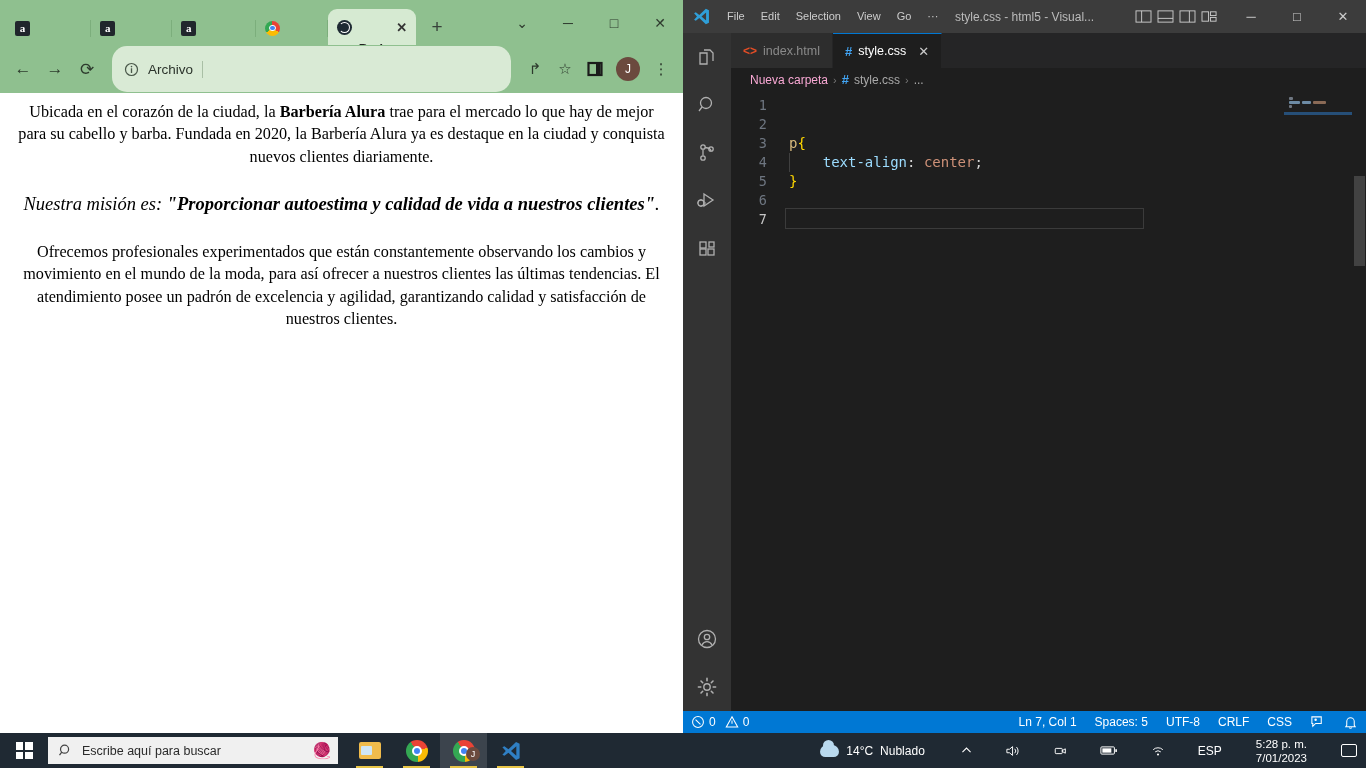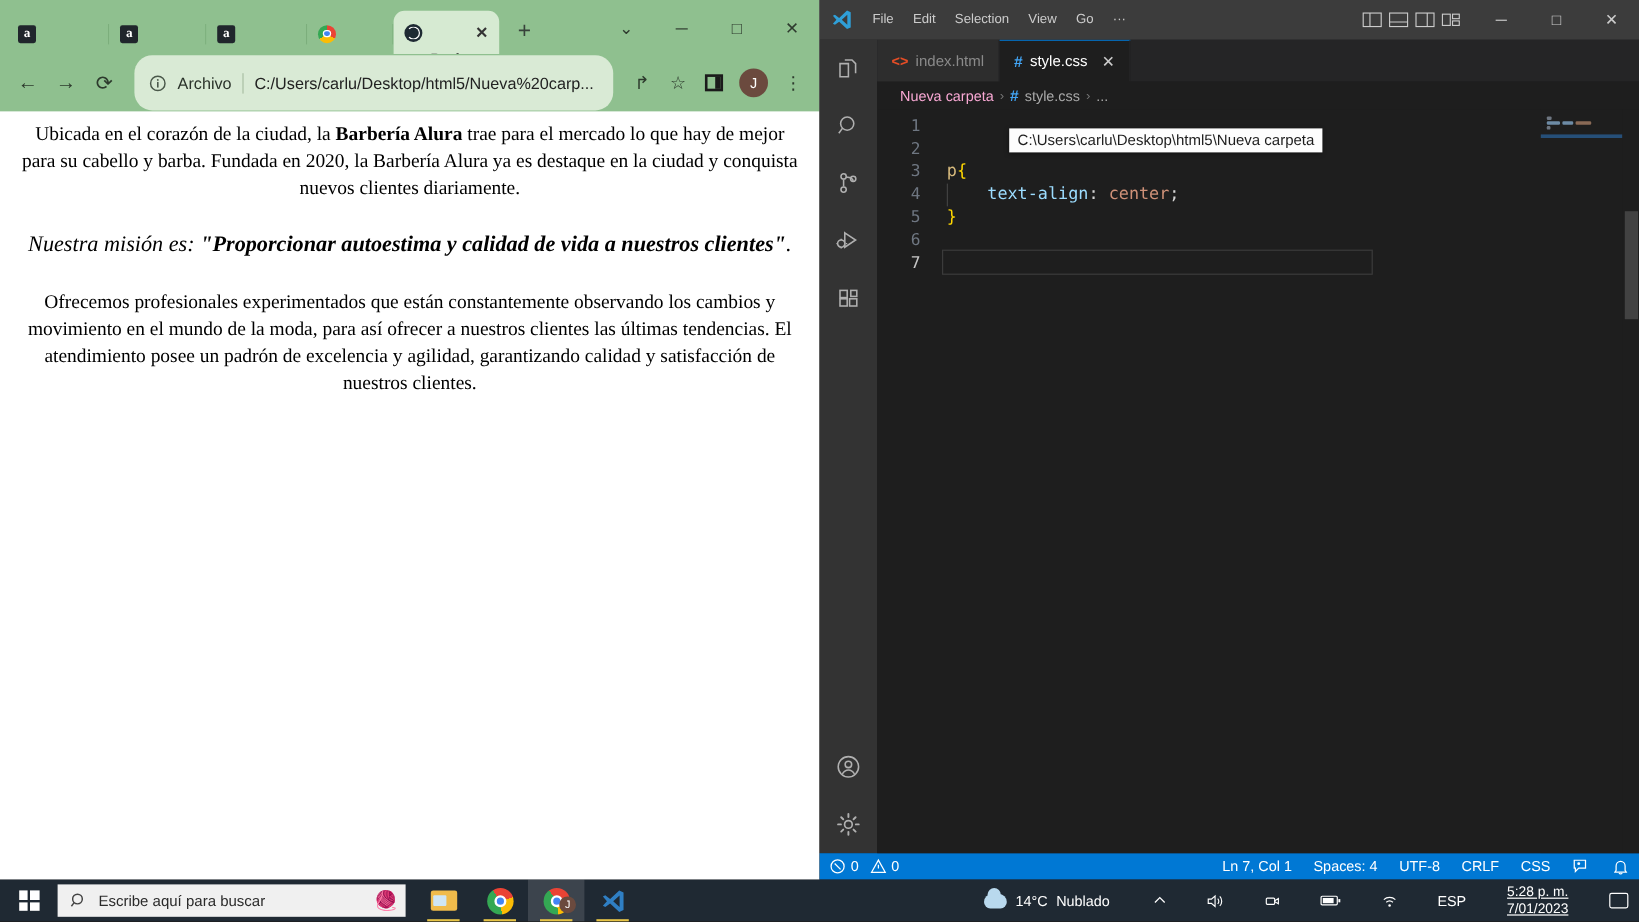--- a/index.html
+++ b/index.html
@@ -284,21 +284,21 @@
   .ic-badge {
     position: absolute; right: 7px; bottom: 7px; width: 14px; height: 14px;
     border-radius: 50%; background: #6b4a3e; color: #fff; font-size: 9px;
     display: flex; align-items: center; justify-content: center;
   }
   .tray {
     margin-left: auto; display: flex; align-items: center; gap: 26px;
     padding-right: 6px; font-size: 12px;
   }
   .tray-ic { display: flex; align-items: center; justify-content: center; padding: 0 3px; }
-  .clock { text-align: right; line-height: 14px; font-size: 11.5px; padding: 0 5px; text-decoration: underline; }
+  .clock { text-align: right; line-height: 14px; font-size: 11.5px; padding: 0 5px; }
   .weather { display: flex; align-items: center; gap: 7px; margin-right: 6px; }
   .cloud-ic {
     width: 19px; height: 12px; background: #b9d9ee; border-radius: 9px 9px 7px 7px;
     position: relative;
   }
   .cloud-ic::before {
     content: ""; position: absolute; left: 3px; top: -5px; width: 11px;
     height: 11px; border-radius: 50%; background: #b9d9ee;
   }
   .notif-ic {
@@ -348,21 +348,20 @@
       <div class="navbtn">→</div>
       <div class="navbtn">⟳</div>
       <div class="omnibox">
         <svg width="15" height="15" viewBox="0 0 16 16">
           <circle cx="8" cy="8" r="6.4" fill="none" stroke="#4a584a" stroke-width="1.3"></circle>
           <circle cx="8" cy="4.9" r=".85" fill="#4a584a"></circle>
           <rect x="7.3" y="6.7" width="1.4" height="5" fill="#4a584a"></rect>
         </svg>
         <span>Archivo</span>
         <span class="omni-sep"></span>
-        <span class="omni-url">C:/Users/carlu/Desktop/html5/Nueva%20carp...</span>
       </div>
       <div class="tb-icon">↱</div>
       <div class="tb-icon">☆</div>
       <div class="tb-icon">
         <svg width="16" height="16" viewBox="0 0 16 16">
             <rect x="1.5" y="2" width="13" height="12" fill="none" stroke="#1b1b1b" stroke-width="2.2"></rect>
             <rect x="9" y="3" width="4.5" height="10" fill="#1b1b1b"></rect>
           </svg>
       </div>
       <div class="avatar">J</div>
@@ -385,20 +384,21 @@
           </svg>
       </div>
       <div class="vs-menu">
         <span>File</span>
         <span>Edit</span>
         <span>Selection</span>
         <span>View</span>
         <span>Go</span>
         <span>···</span>
       </div>
+      <div class="vs-wtitle">style.css - html5 - Visual...</div>
       <div class="vs-layout-icons">
         <svg width="17" height="15" viewBox="0 0 18 16">
             <rect x="1" y="2" width="16" height="12" fill="none" stroke="#ccc"></rect>
             <line x1="7" y1="2" x2="7" y2="14" stroke="#ccc"></line>
           </svg>
         <svg width="17" height="15" viewBox="0 0 18 16">
             <rect x="1" y="2" width="16" height="12" fill="none" stroke="#ccc"></rect>
             <line x1="1" y1="10" x2="17" y2="10" stroke="#ccc"></line>
           </svg>
         <svg width="17" height="15" viewBox="0 0 18 16">
@@ -518,21 +518,20 @@
             <div class="cline">
               <span class="gutter">6</span>
               <span class="ctext"></span>
             </div>
             <div class="cline cur">
               <span class="gutter">7</span>
               <span class="ctext"></span>
             </div>
           </div>
 
-          <div class="path-tooltip">C:\Users\carlu\Desktop\html5\Nueva carpeta</div>
 
           <div class="minimap">
             <div class="mm-row">
                 <span class="mm-b" style="width:4px;background:#6e7681"></span>
               </div>
             <div class="mm-row">
                 <span class="mm-b" style="width:11px;background:#6d8ba5"></span>
                 <span class="mm-b" style="width:9px;background:#6d8ba5"></span>
                 <span class="mm-b" style="width:13px;background:#8a6a56"></span>
               </div>
@@ -556,21 +555,21 @@
           </svg>
         <span>0</span>
         <svg width="14" height="14" viewBox="0 0 16 16" style="margin-left:5px">
             <path d="M8 2 14.5 13.6H1.5z" fill="none" stroke="#fff" stroke-width="1.2"></path>
             <line x1="8" y1="6.4" x2="8" y2="10" stroke="#fff" stroke-width="1.2"></line>
           </svg>
         <span>0</span>
       </div>
       <div class="sb-right">
         <span class="sb-item">Ln 7, Col 1</span>
-        <span class="sb-item">Spaces: 4</span>
+        <span class="sb-item">Spaces: 5</span>
         <span class="sb-item">UTF-8</span>
         <span class="sb-item">CRLF</span>
         <span class="sb-item">CSS</span>
         <span class="sb-item">
           <svg width="15" height="15" viewBox="0 0 16 16">
               <path d="M2 2h10v7H6l-3 3V9H2z" fill="none" stroke="#fff" stroke-width="1.1"></path>
               <circle cx="6" cy="5" r="1.3" fill="#fff"></circle>
             </svg>
         </span>
         <span class="sb-item">

